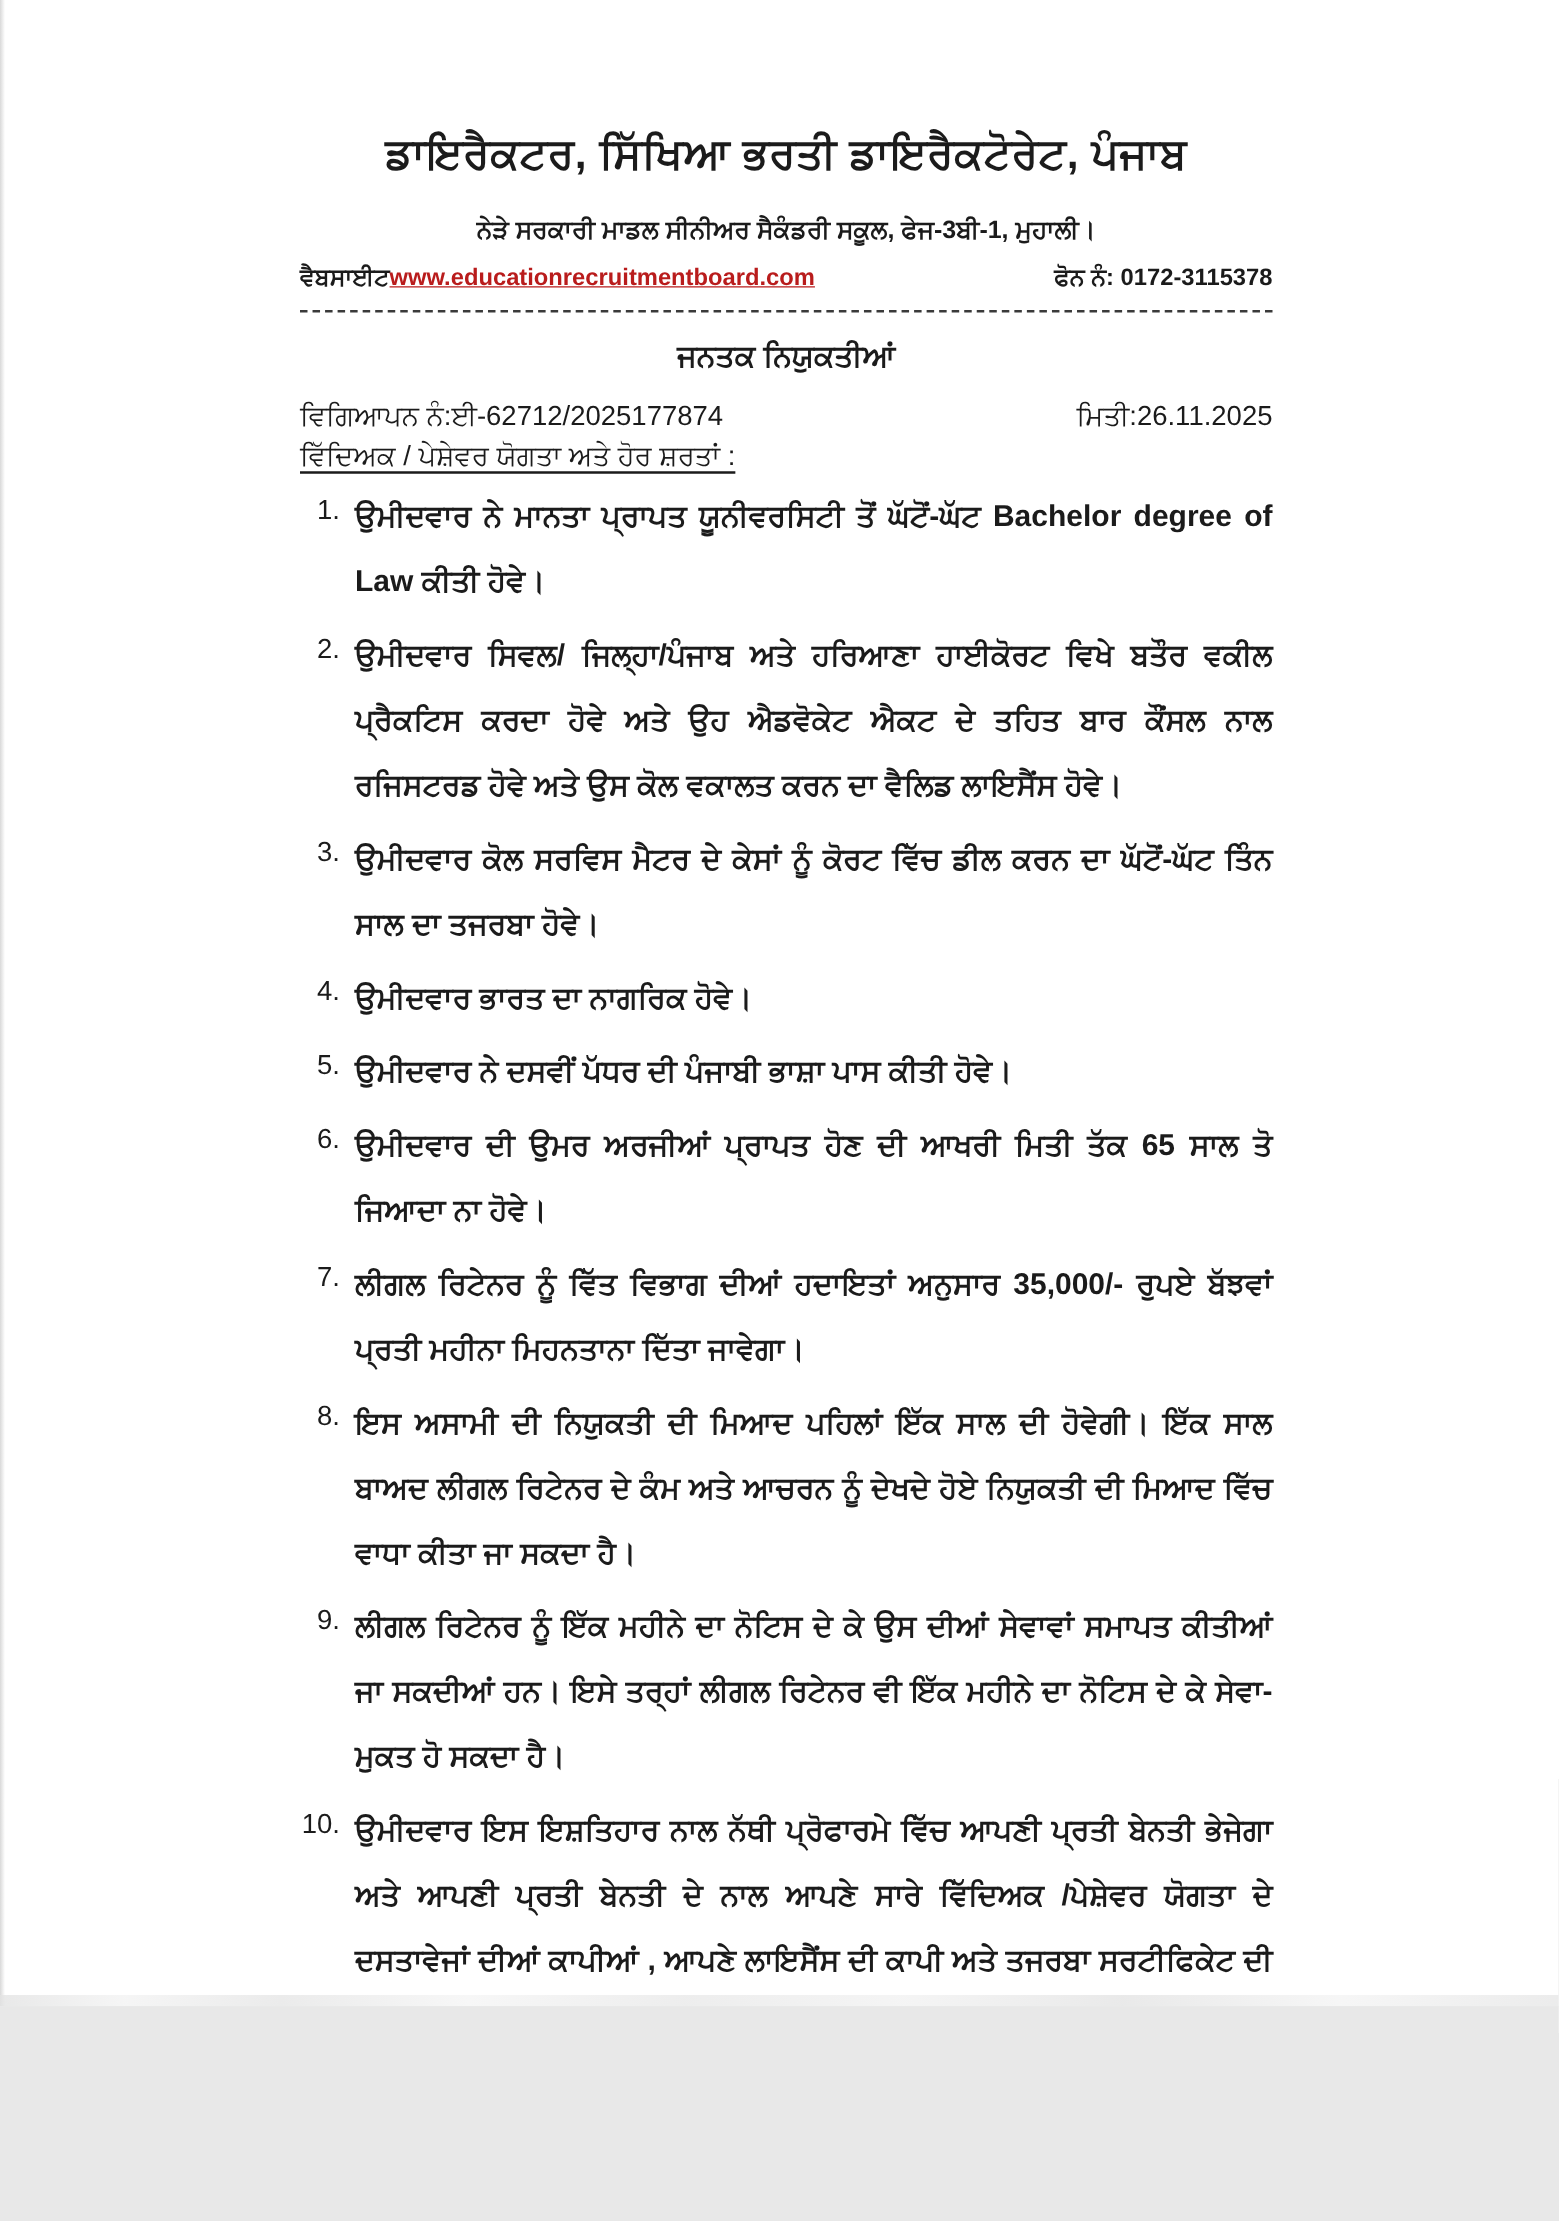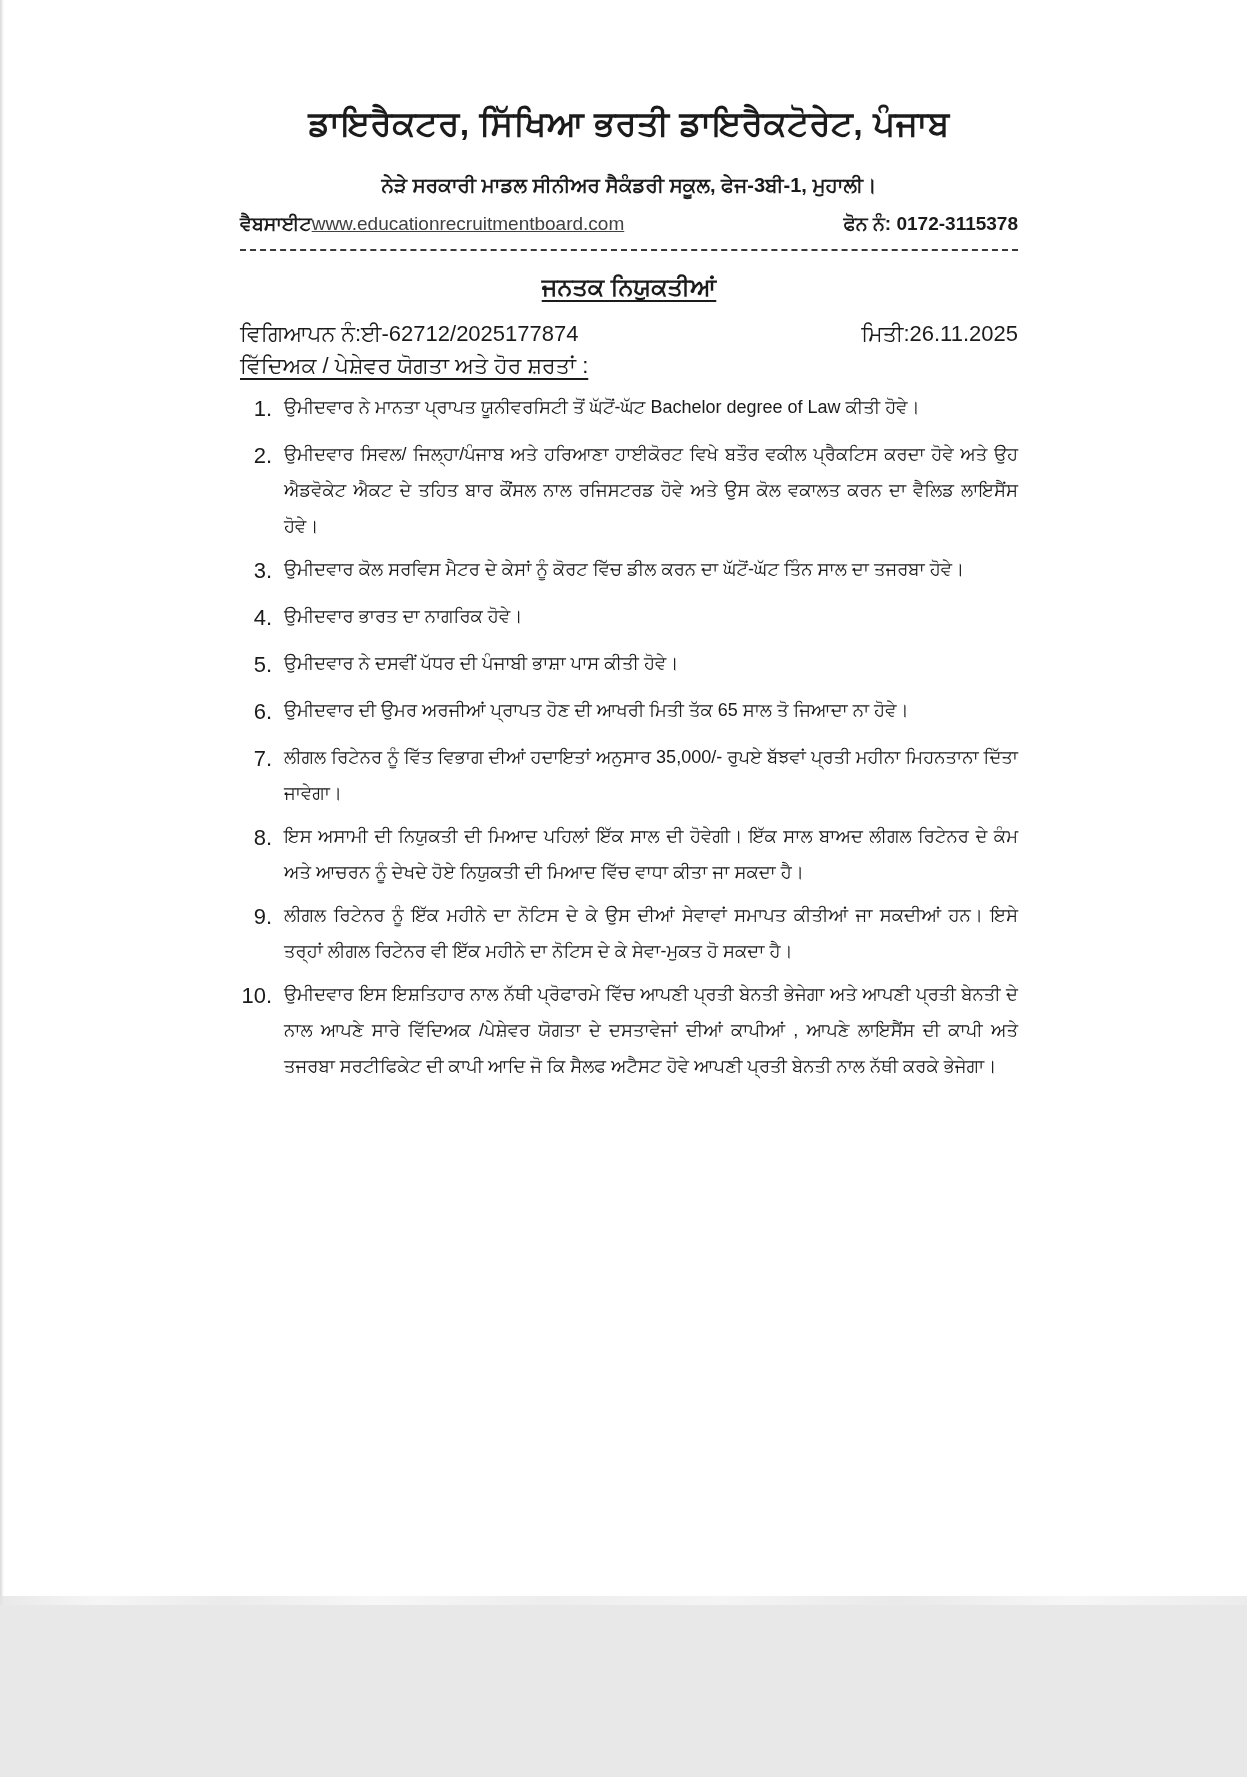--- a/index.html
+++ b/index.html
@@ -54,40 +54,39 @@
   .contact-row {
     display: flex;
     justify-content: space-between;
     align-items: baseline;
     font-size: 19px;
     margin-bottom: 14px;
   }
   .website-label { font-weight: bold; }
   .website-url {
     text-decoration: underline;
-    color: #404040;
-    font-weight: normal;
+    color: #b91c1c;
+    font-weight: bold;
   }
   .phone { font-weight: bold; white-space: nowrap; }
 
   .dashed-separator {
     border: none;
     border-top: 2px dashed #3a3a3a;
     height: 0;
     margin: 0 0 22px 0;
   }
 
   .notice-title {
     text-align: center;
     font-size: 24px;
     font-weight: bold;
     margin: 0 0 20px 0;
   }
   .notice-title span {
-    text-decoration: underline;
     text-underline-offset: 5px;
   }
 
   .ref-row {
     display: flex;
     justify-content: space-between;
     align-items: center;
     font-size: 22px;
     margin-bottom: 6px;
   }
@@ -119,23 +118,24 @@
   .condition-num {
     flex: 0 0 44px;
     text-align: right;
     padding-right: 12px;
     box-sizing: border-box;
     font-size: 22px;
     line-height: 40px;
   }
   .condition-text {
     flex: 1;
-    font-size: 18px;
-    line-height: 36px;
+    font-size: 24px;
+    line-height: 52px;
     text-align: justify;
+    font-weight: bold;
   }
 </style>
 </head>
 <body>
 
 <div class="page">
 
   <h1 class="doc-title">ਡਾਇਰੈਕਟਰ, ਸਿੱਖਿਆ ਭਰਤੀ ਡਾਇਰੈਕਟੋਰੇਟ, ਪੰਜਾਬ</h1>
 
   <div class="doc-address">ਨੇੜੇ ਸਰਕਾਰੀ ਮਾਡਲ ਸੀਨੀਅਰ ਸੈਕੰਡਰੀ ਸਕੂਲ, ਫੇਜ-3ਬੀ-1, ਮੁਹਾਲੀ।</div>

